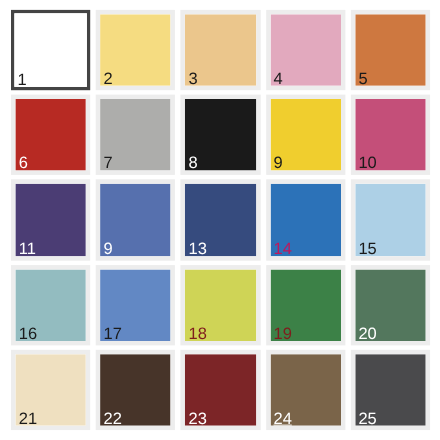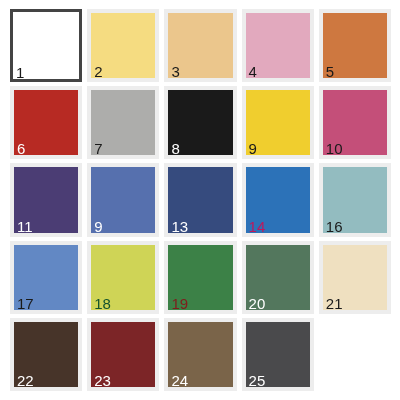--- a/index.html
+++ b/index.html
@@ -106,30 +106,34 @@
     </div>
     <div class="swatch-cell">
       <div class="swatch-fill" style="background: rgb(54, 75, 126);"></div>
       <span class="swatch-label" style="color: rgb(255, 255, 255);">13</span>
     </div>
     <div class="swatch-cell">
       <div class="swatch-fill" style="background: rgb(44, 114, 184);"></div>
       <span class="swatch-label" style="color: #be185d;">14</span>
     </div>
     <div class="swatch-cell">
+      <div class="swatch-fill" style="background: rgb(173, 208, 230);"></div>
+      <span class="swatch-label" style="color: rgb(26, 26, 26);">15</span>
+    </div>
+    <div class="swatch-cell">
       <div class="swatch-fill" style="background: rgb(147, 188, 192);"></div>
       <span class="swatch-label" style="color: rgb(26, 26, 26);">16</span>
     </div>
     <div class="swatch-cell">
       <div class="swatch-fill" style="background: rgb(98, 136, 196);"></div>
       <span class="swatch-label" style="color: rgb(26, 26, 26);">17</span>
     </div>
     <div class="swatch-cell">
       <div class="swatch-fill" style="background: rgb(207, 212, 86);"></div>
-      <span class="swatch-label" style="color: #14532d;">18</span>
+      <span class="swatch-label" style="color: #7f1d1d;">18</span>
     </div>
     <div class="swatch-cell">
       <div class="swatch-fill" style="background: rgb(60, 129, 71);"></div>
       <span class="swatch-label" style="color: #7f1d1d;">19</span>
     </div>
     <div class="swatch-cell">
       <div class="swatch-fill" style="background: rgb(83, 119, 93);"></div>
       <span class="swatch-label" style="color: rgb(255, 255, 255);">20</span>
     </div>
     <div class="swatch-cell">

